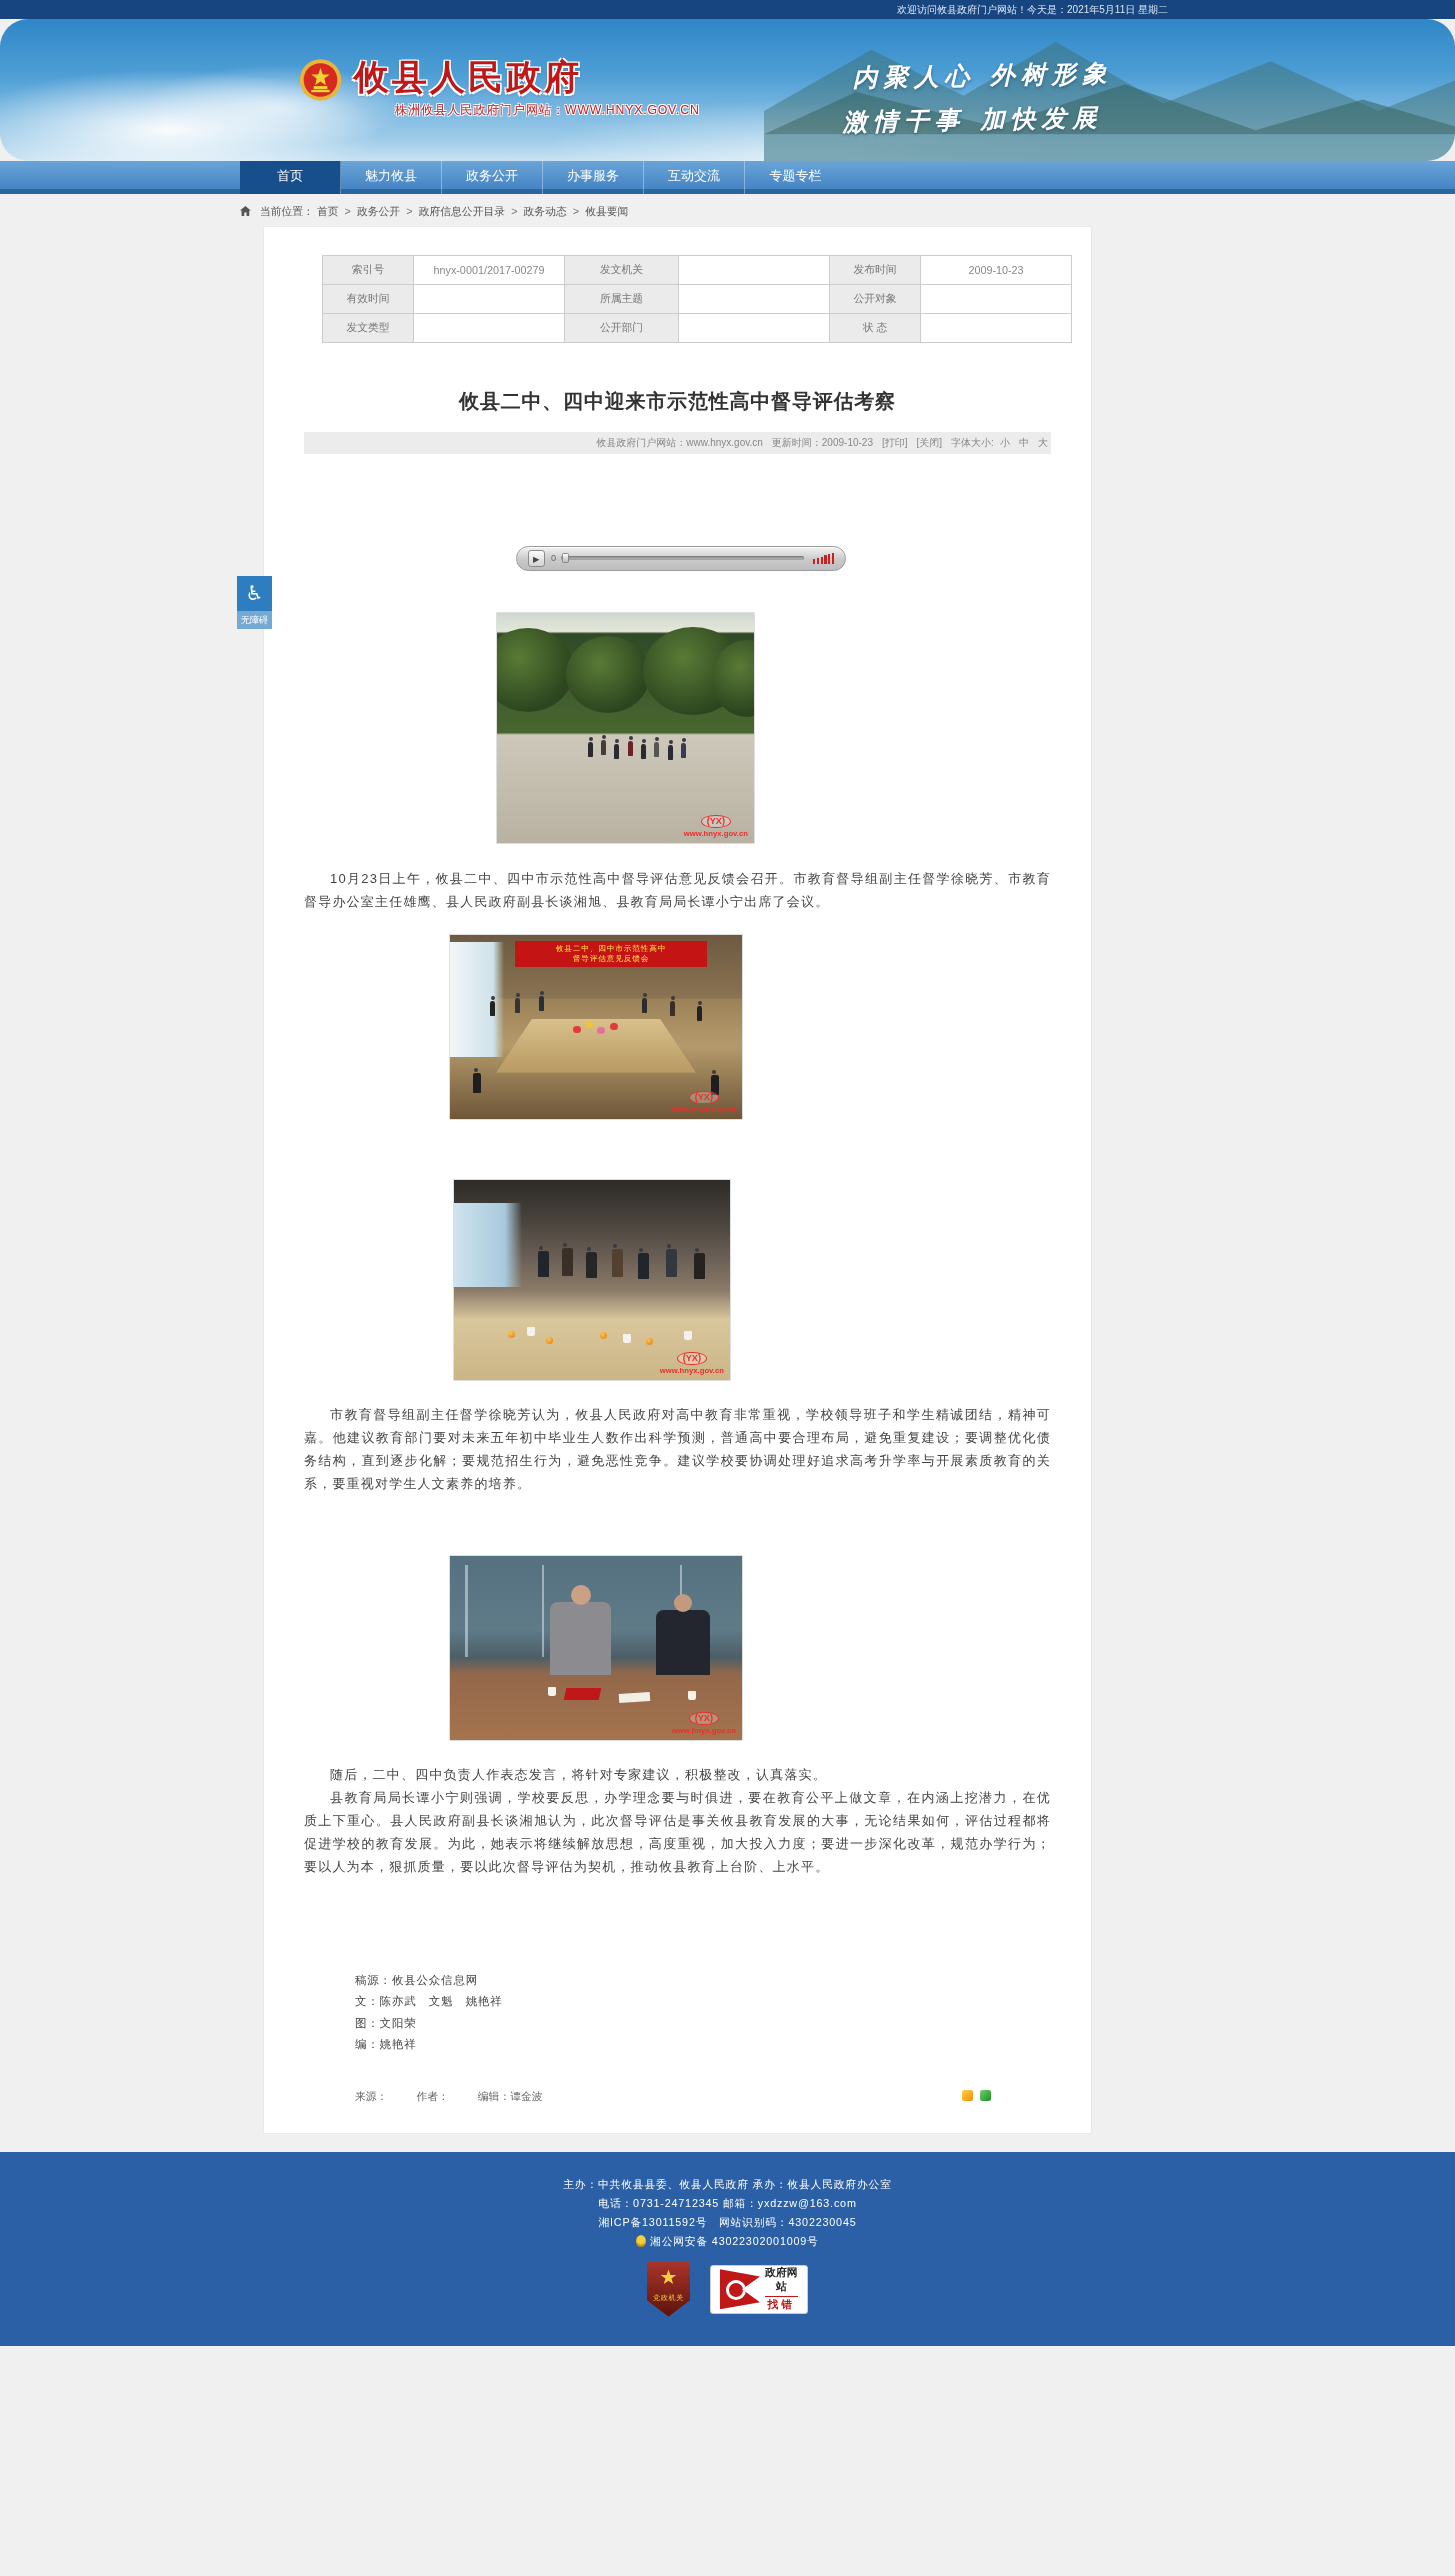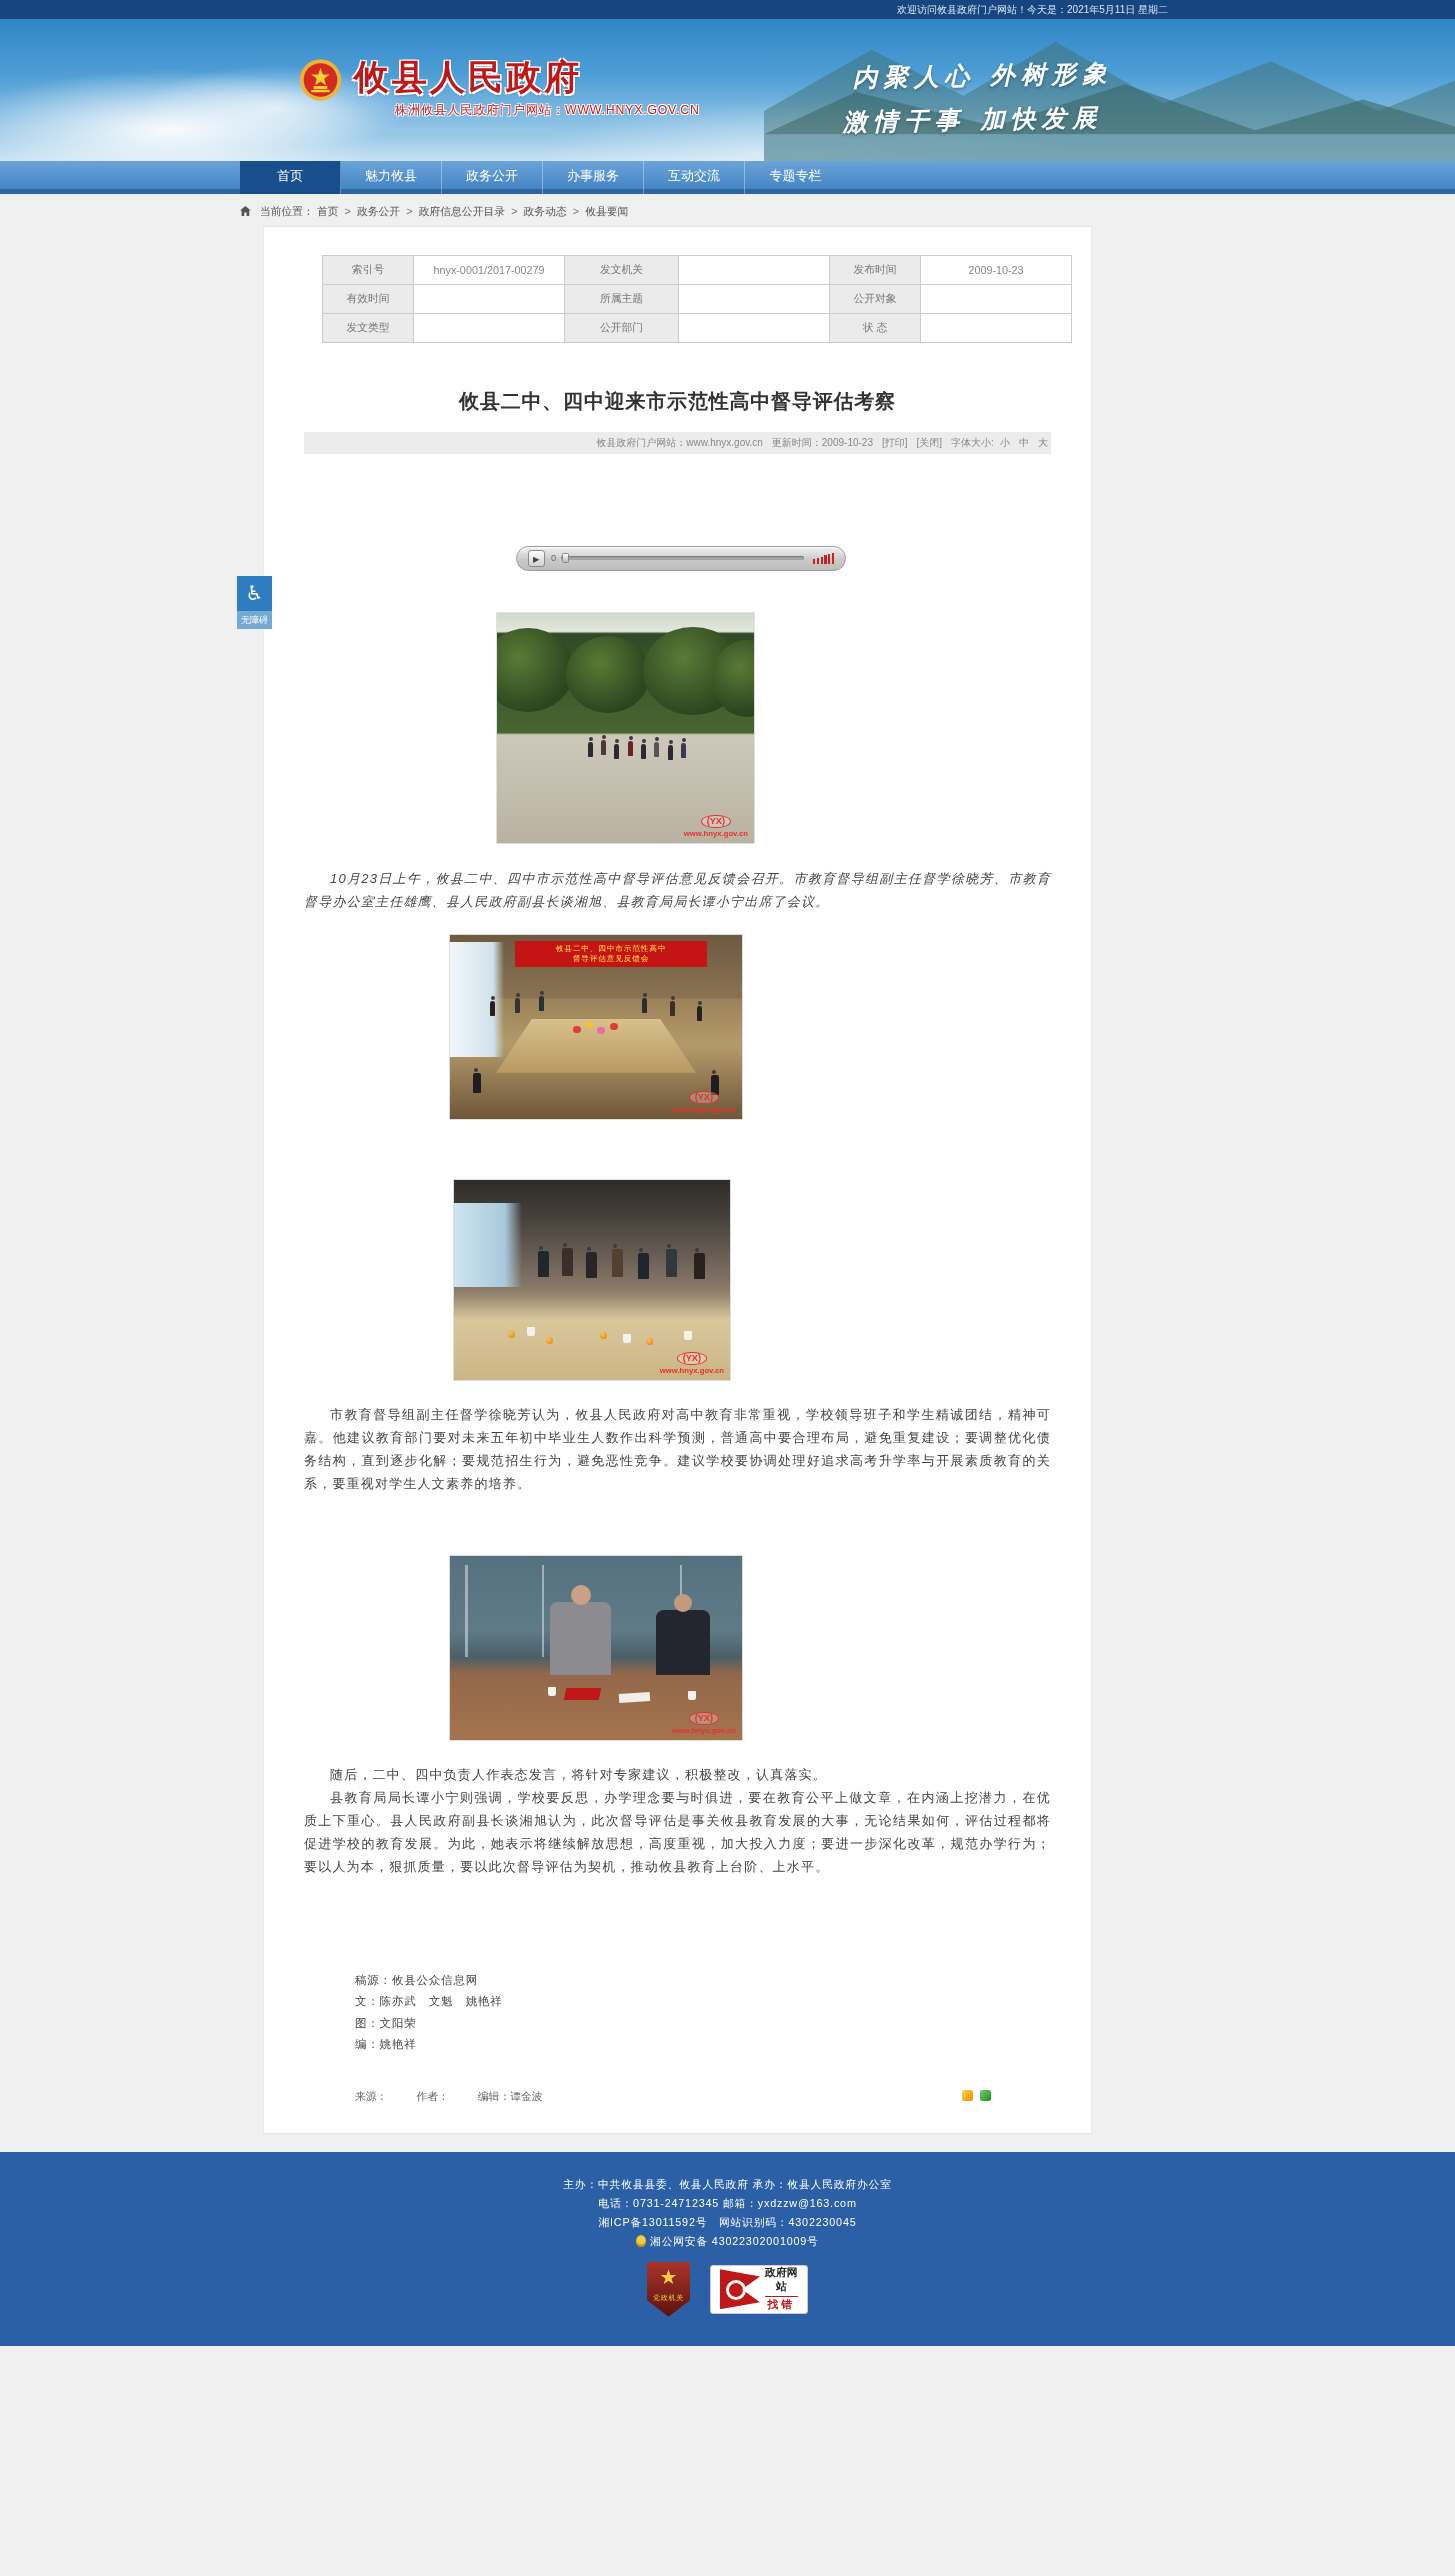--- a/index.html
+++ b/index.html
@@ -5,21 +5,21 @@
   * { margin:0; padding:0; box-sizing:border-box; }
   html,body { width:1455px; background:#f0f0f0; font-family:"Liberation Sans","DejaVu Sans",sans-serif; }
   body { position:relative; overflow:hidden; }
 
   
   .topbar { height:19px; background:#16457f; color:#dce7f5; font-size:10px;
             line-height:19px; text-align:right; padding-right:287px; }
 
   
   .header { position:relative; height:142px; overflow:hidden;
-            background:linear-gradient(180deg,#2f86c6 0%,#4f9fd6 40%,#9fcce9 85%,#c8e2f2 100%); }
+            background:linear-gradient(180deg,#2f86c6 0%,#4f9fd6 40%,#9fcce9 85%,#c8e2f2 100%);border-radius:28px; }
   .cloud { position:absolute; background:radial-gradient(ellipse at center,rgba(255,255,255,.95) 0%,rgba(255,255,255,0) 70%); }
   .c1 { left:-46px; bottom:-31px; width:430px; height:123px; }
   .c2 { left:138px; top:46px; width:276px; height:84px; opacity:.7; }
   .c3 { left:538px; bottom:-46px; width:538px; height:108px; opacity:.5; }
   .mountains { position:absolute; right:0; top:0; width:691px; height:142px; opacity:.85; }
   .brand { position:absolute; left:298px; top:38px; display:flex; align-items:flex-start; }
   .emblem { width:45px; height:49px; margin-right:10.8px; }
   .site-name { font-size:35px; font-weight:bold; color:#c01818; letter-spacing:3.1px; line-height:40px;
                text-shadow:1.5px 1.5px 0 #fff,-1.5px -1.5px 0 #fff,1.5px -1.5px 0 #fff,-1.5px 1.5px 0 #fff,0 2.3px 3.1px rgba(0,0,0,.35); }
   .site-sub { font-size:12.3px; color:#c42020; margin-top:4.6px; letter-spacing:0.8px;
@@ -104,21 +104,21 @@
   .photo4 { margin:61px 0 0 186px; width:292px; height:184px;
             background:linear-gradient(180deg,#55707f 0%,#5f7b88 40%,#4b5f68 55%,#93674a 64%,#a5744e 100%); }
   .frame { position:absolute; background:rgba(230,240,245,.5); }
   .suit { position:absolute; border-radius:7.7px 7.7px 0 0; }
   .plate { position:absolute; width:35px; height:12.3px; background:#c01818; transform:skewX(-12deg); }
   .paper { position:absolute; width:31px; height:9.2px; background:#f2efe6; transform:rotate(-4deg); }
 
   
   .art-body { padding:0 40px; }
   .art-body p { font-size:13px; line-height:23px; color:#444; letter-spacing:1.2px; text-indent:2em; text-align:justify; }
-  .p-first { margin-top:24.6px;font-style:italic; }
+  .p-first { margin-top:24.6px; }
   .p-after-photo { margin-top:23px; }
 
   .credits { margin:92px 0 0 91px; font-size:11.5px; line-height:21.5px; color:#444; letter-spacing:0.8px; }
   .source-row { position:relative; margin:34px 0 0 91px; font-size:10.8px; color:#666; }
   .source-row .seg { margin-right:26px; }
   .share-icons { position:absolute; right:100px; top:0; display:flex; gap:6.1px; }
   .share-icons span { width:11.5px; height:11.5px; border-radius:2.3px; cursor:pointer; display:inline-block; }
   .share-orange { background:linear-gradient(135deg,#ffd34d,#f08c00); }
   .share-green { background:linear-gradient(135deg,#6fd06f,#1d8f1d); }
 

